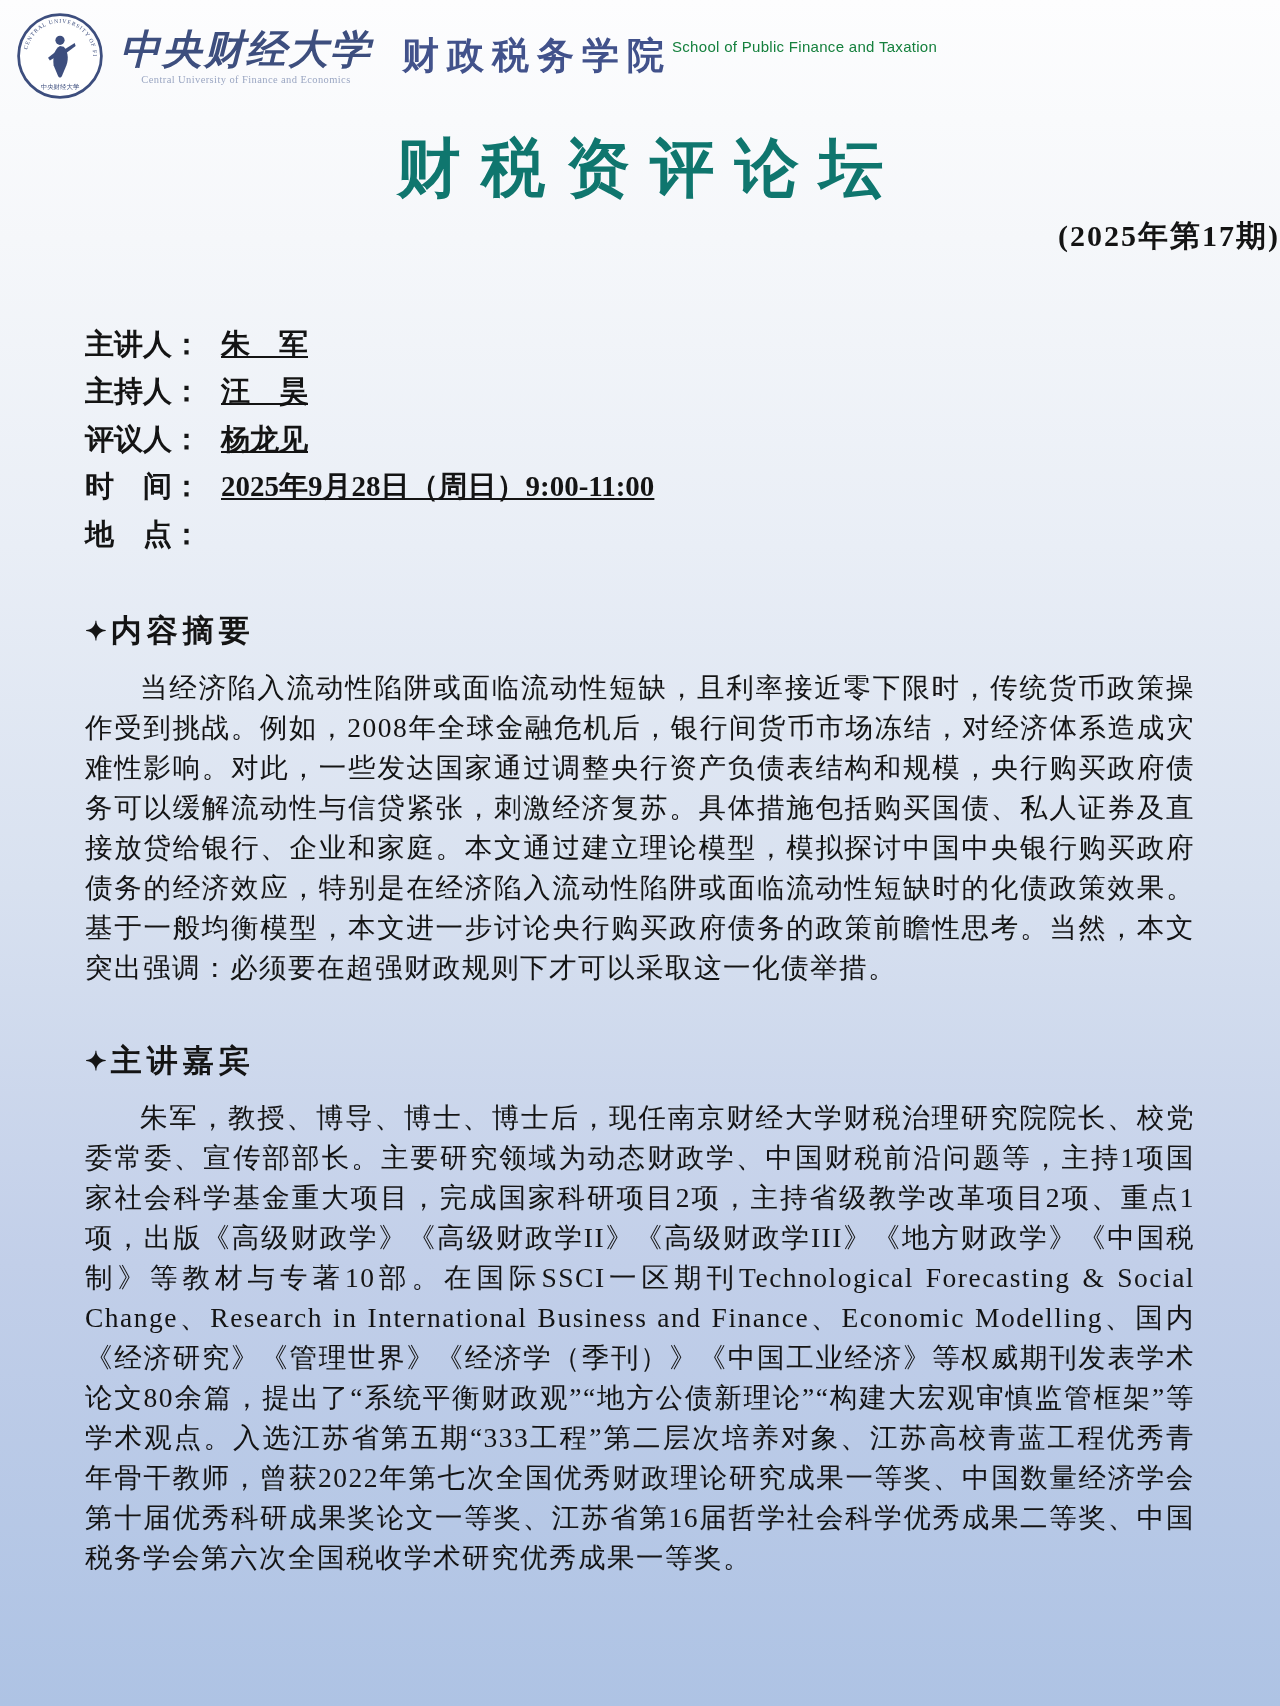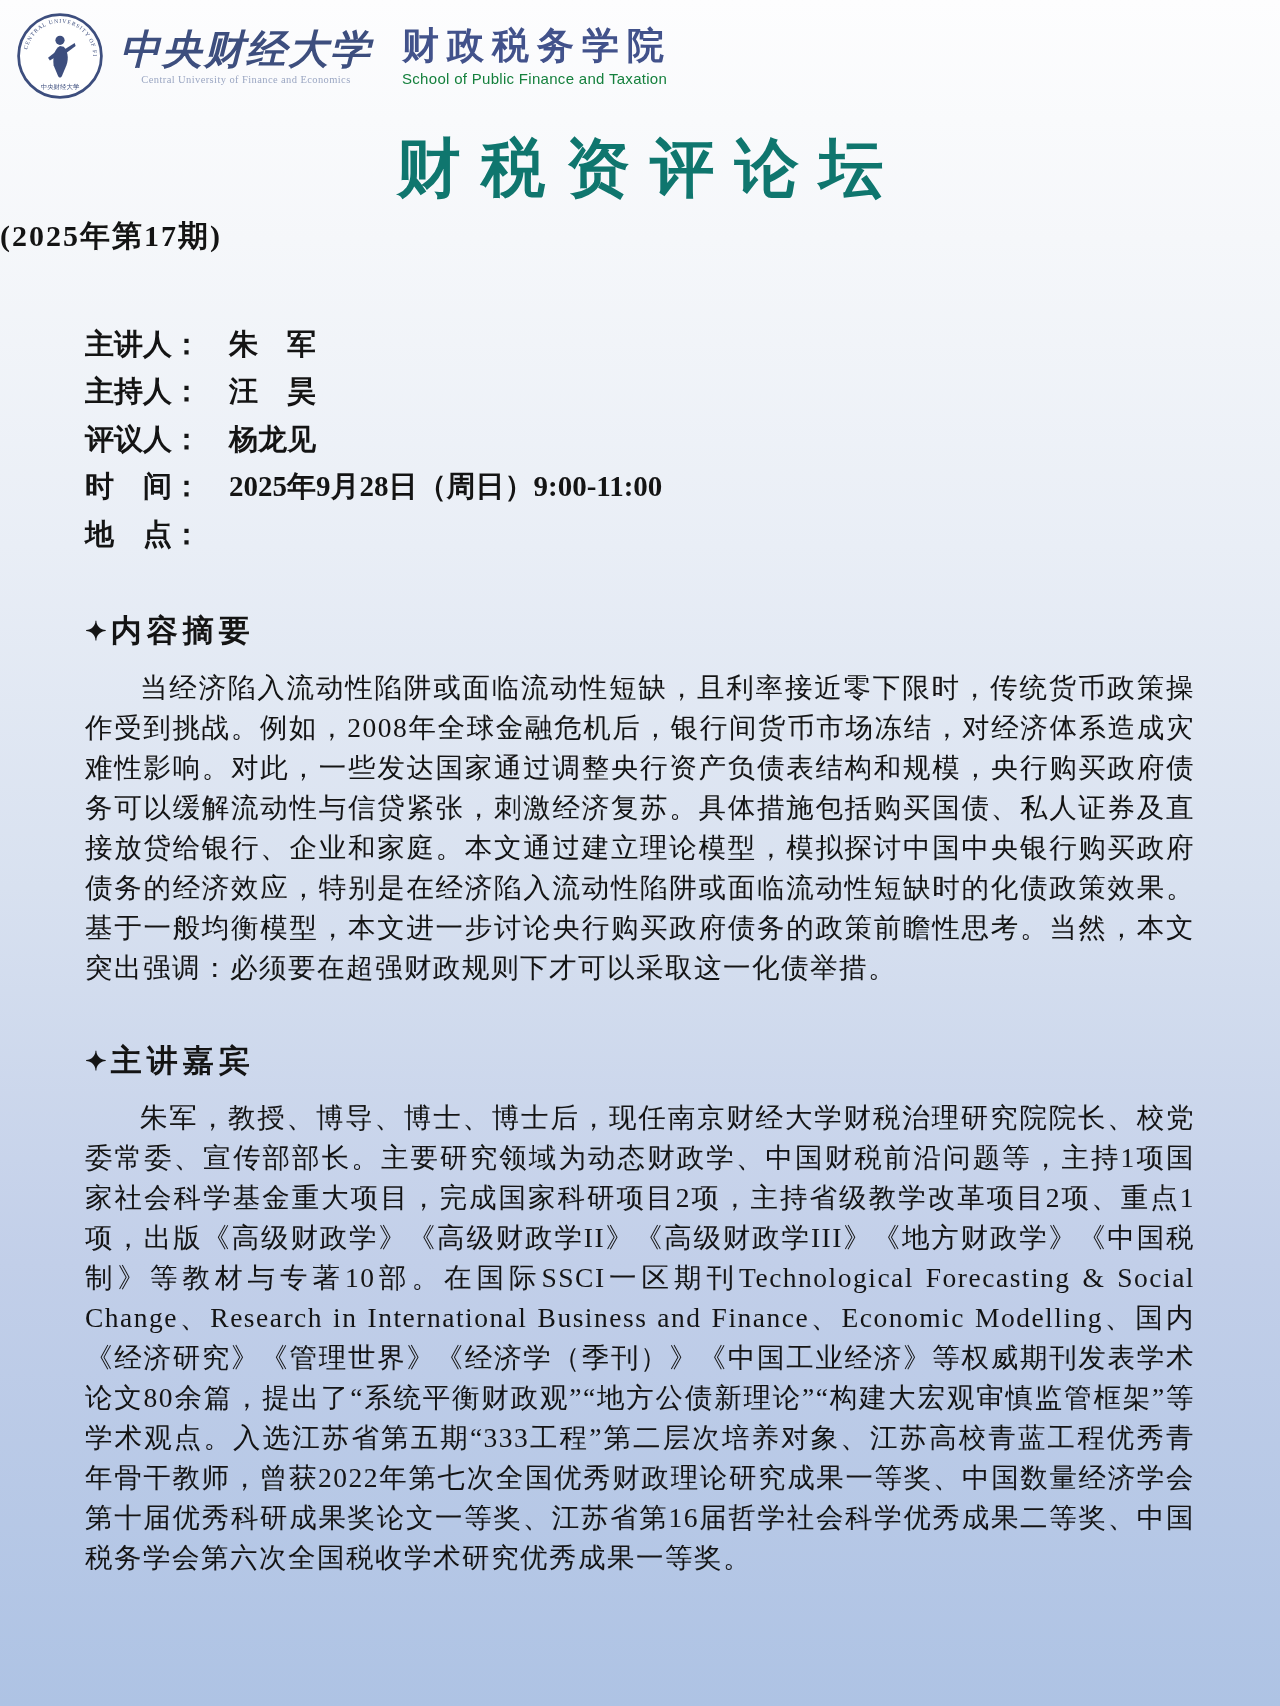--- a/index.html
+++ b/index.html
@@ -11,34 +11,34 @@
     overflow:hidden;
   }
   .page{position:relative;width:1280px;height:1706px;}
 
   
   .header{display:flex;align-items:center;gap:14px;padding:10px 0 0 14px;}
   .seal{width:92px;height:92px;flex:0 0 auto;}
   .univ-block{display:flex;flex-direction:column;align-items:center;margin-right:16px;}
   .univ-cn{font-size:40px;font-weight:700;color:#3d4e7e;letter-spacing:2px;font-style:italic;line-height:1.1;}
   .univ-en{font-size:10.5px;color:#9aa6c2;letter-spacing:0.4px;margin-top:2px;font-family:"Liberation Serif",serif;}
-  .school-block{display:flex;flex-direction:column;}
+  .school-block{display:flex;flex-direction:row;}
   .school-cn{font-size:37px;font-weight:700;color:#42528b;letter-spacing:8px;font-family:"Liberation Sans","DejaVu Sans",sans-serif;line-height:1.15;}
   .school-en{font-size:15px;color:#15803d;letter-spacing:0.3px;margin-top:3px;font-family:"Liberation Sans","DejaVu Sans",sans-serif;}
 
   
   .forum-title{margin:30px 0 0 0;text-align:center;font-size:64px;font-weight:900;letter-spacing:0.32em;text-indent:0.32em;color:#0f766e;line-height:1.15;}
-  .issue{margin-top:10px;text-align:left;font-size:30px;font-weight:700;letter-spacing:2px;}
+  .issue{margin-top:10px;text-align:right;font-size:30px;font-weight:700;letter-spacing:2px;}
   .seminar-title{margin:52px 60px 0 60px;text-align:center;font-size:36px;font-weight:900;letter-spacing:1px;line-height:1.3;}
 
   
   .info{margin:64px 85px 0 85px;font-size:29px;font-weight:700;}
   .info-row{display:flex;line-height:47.5px;}
   .info-label{flex:0 0 auto;}
-  .info-value{margin-left:28px;}
+  .info-value{margin-left:20px;text-decoration:underline;}
 
   
   .section-heading{margin:52px 85px 0 85px;font-size:31px;font-weight:900;letter-spacing:5px;display:flex;align-items:center;}
   .bullet{font-size:26px;margin-right:4px;letter-spacing:0;}
   .body-para{margin:16px 85px 0 85px;font-size:27.5px;line-height:40px;text-align:justify;text-justify:inter-ideograph;letter-spacing:1.5px;text-indent:2em;}
 </style>
 </head>
 <body>
 
 <div class="page">

